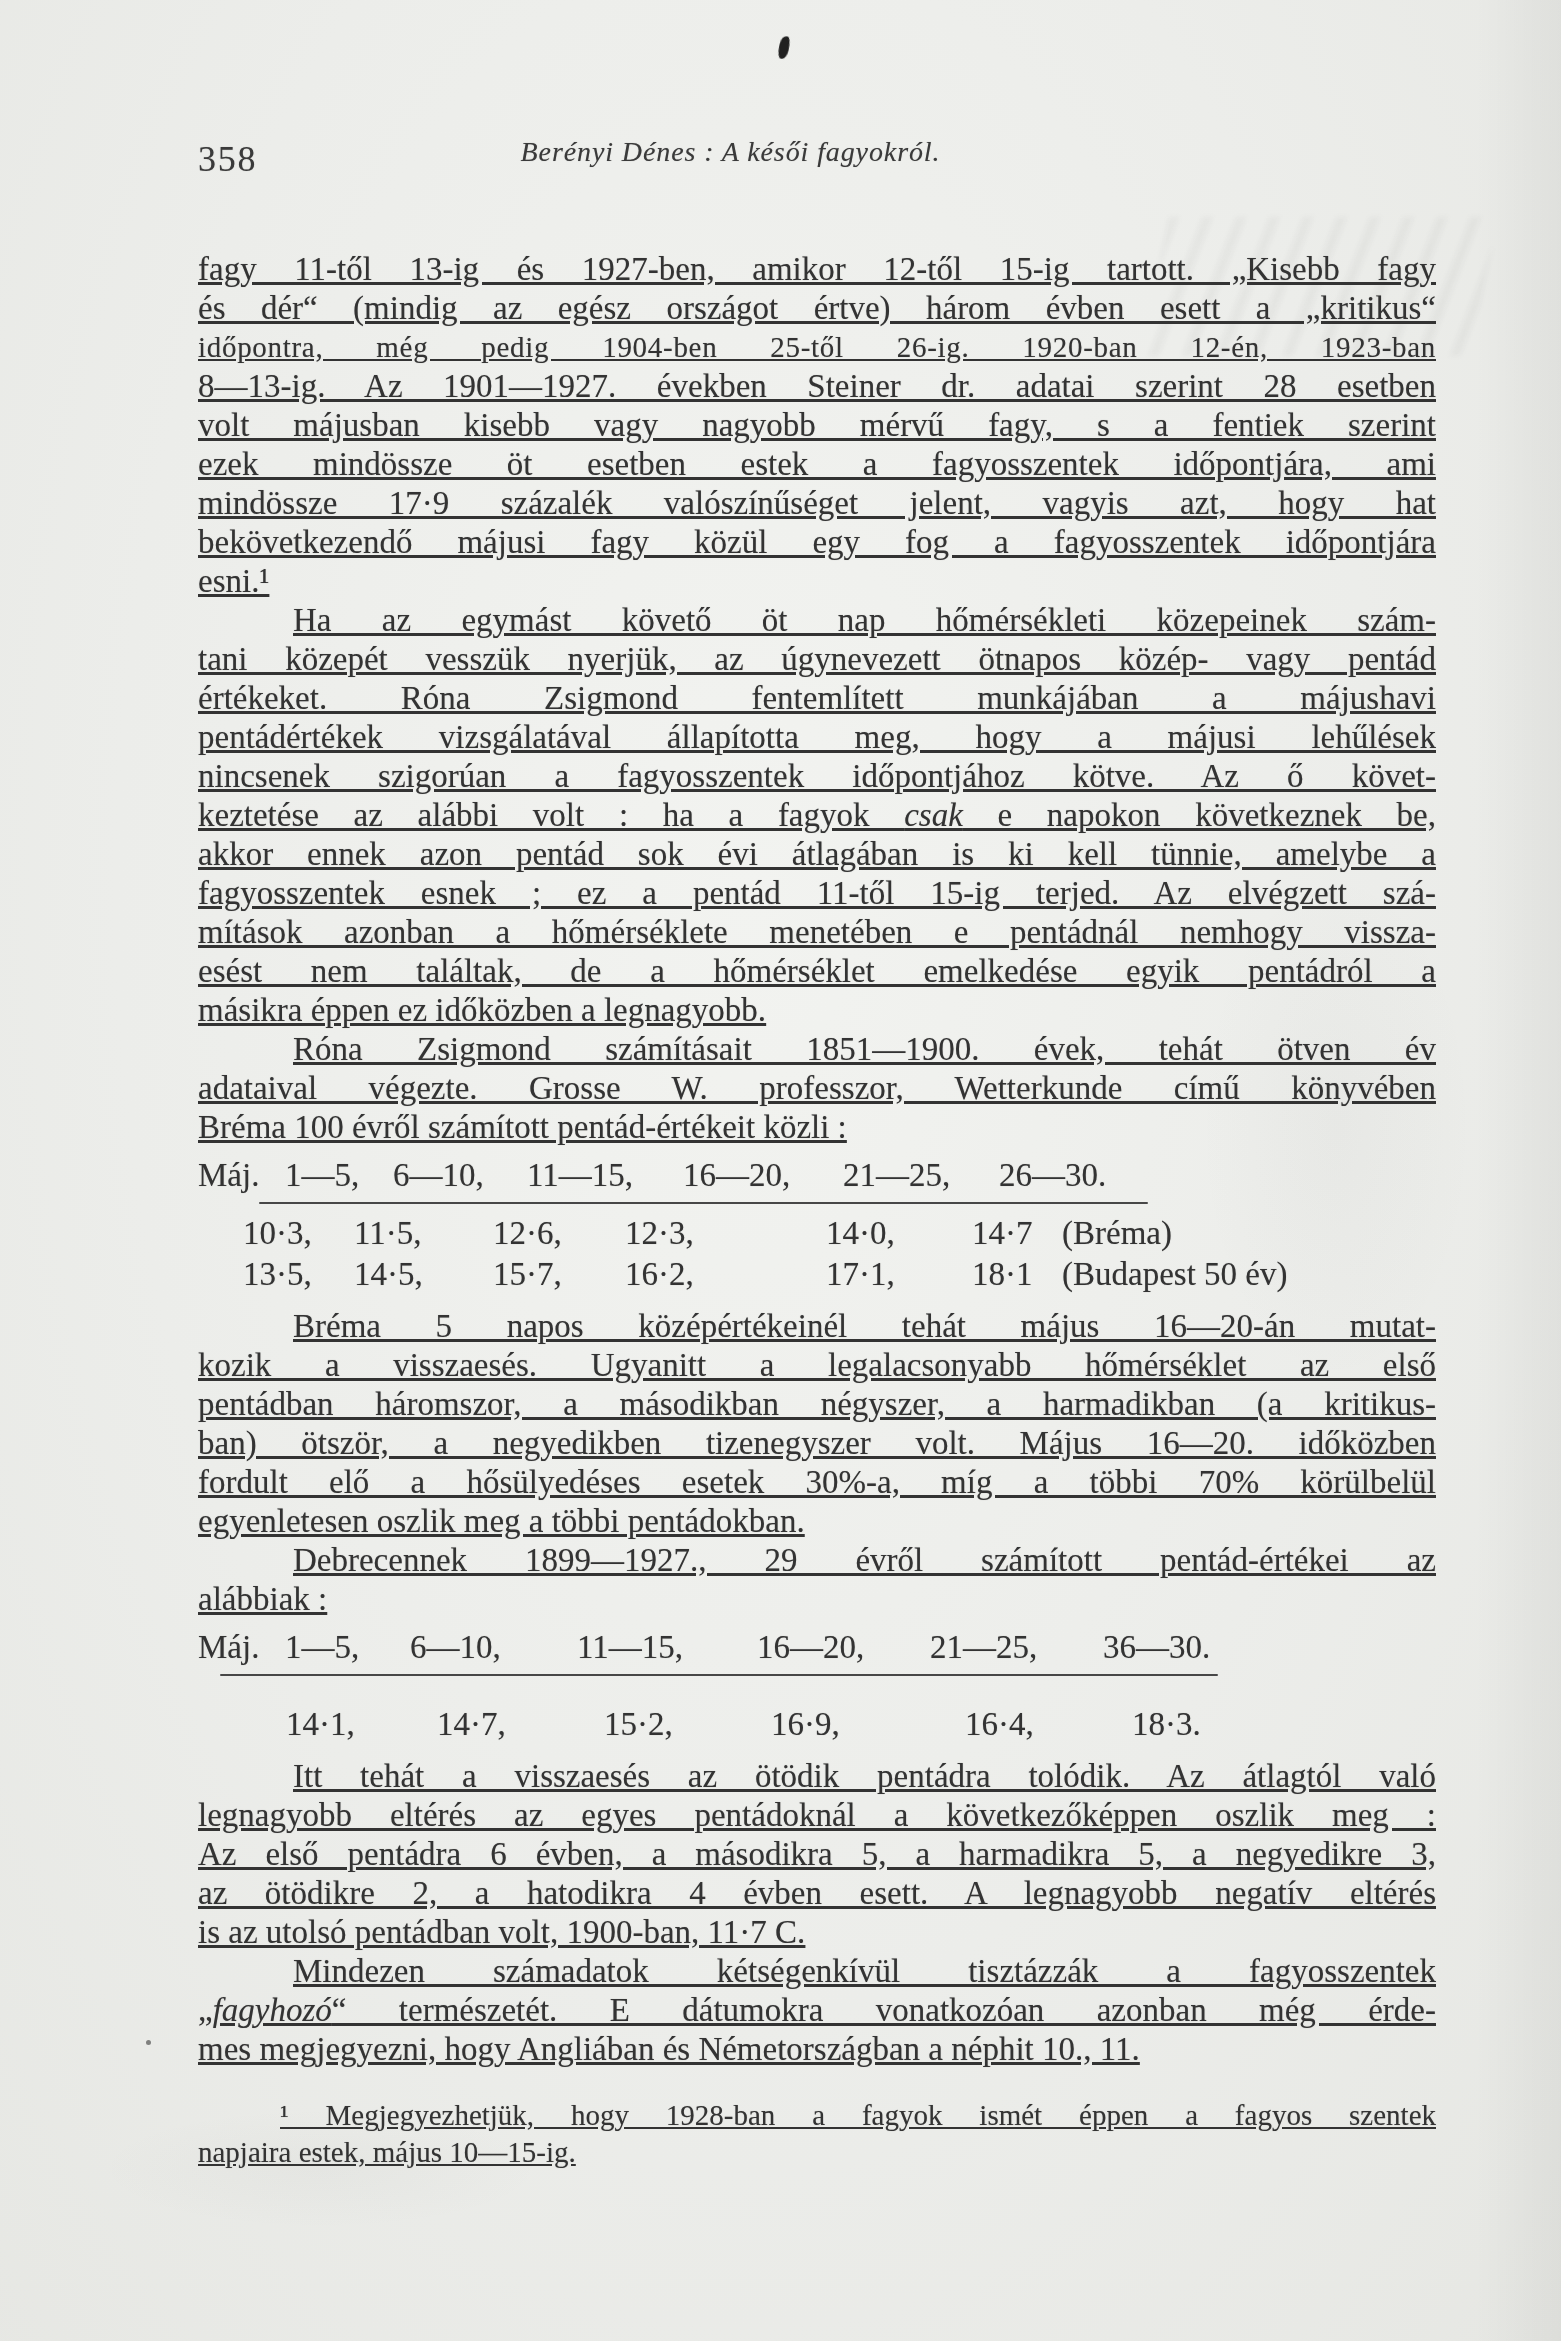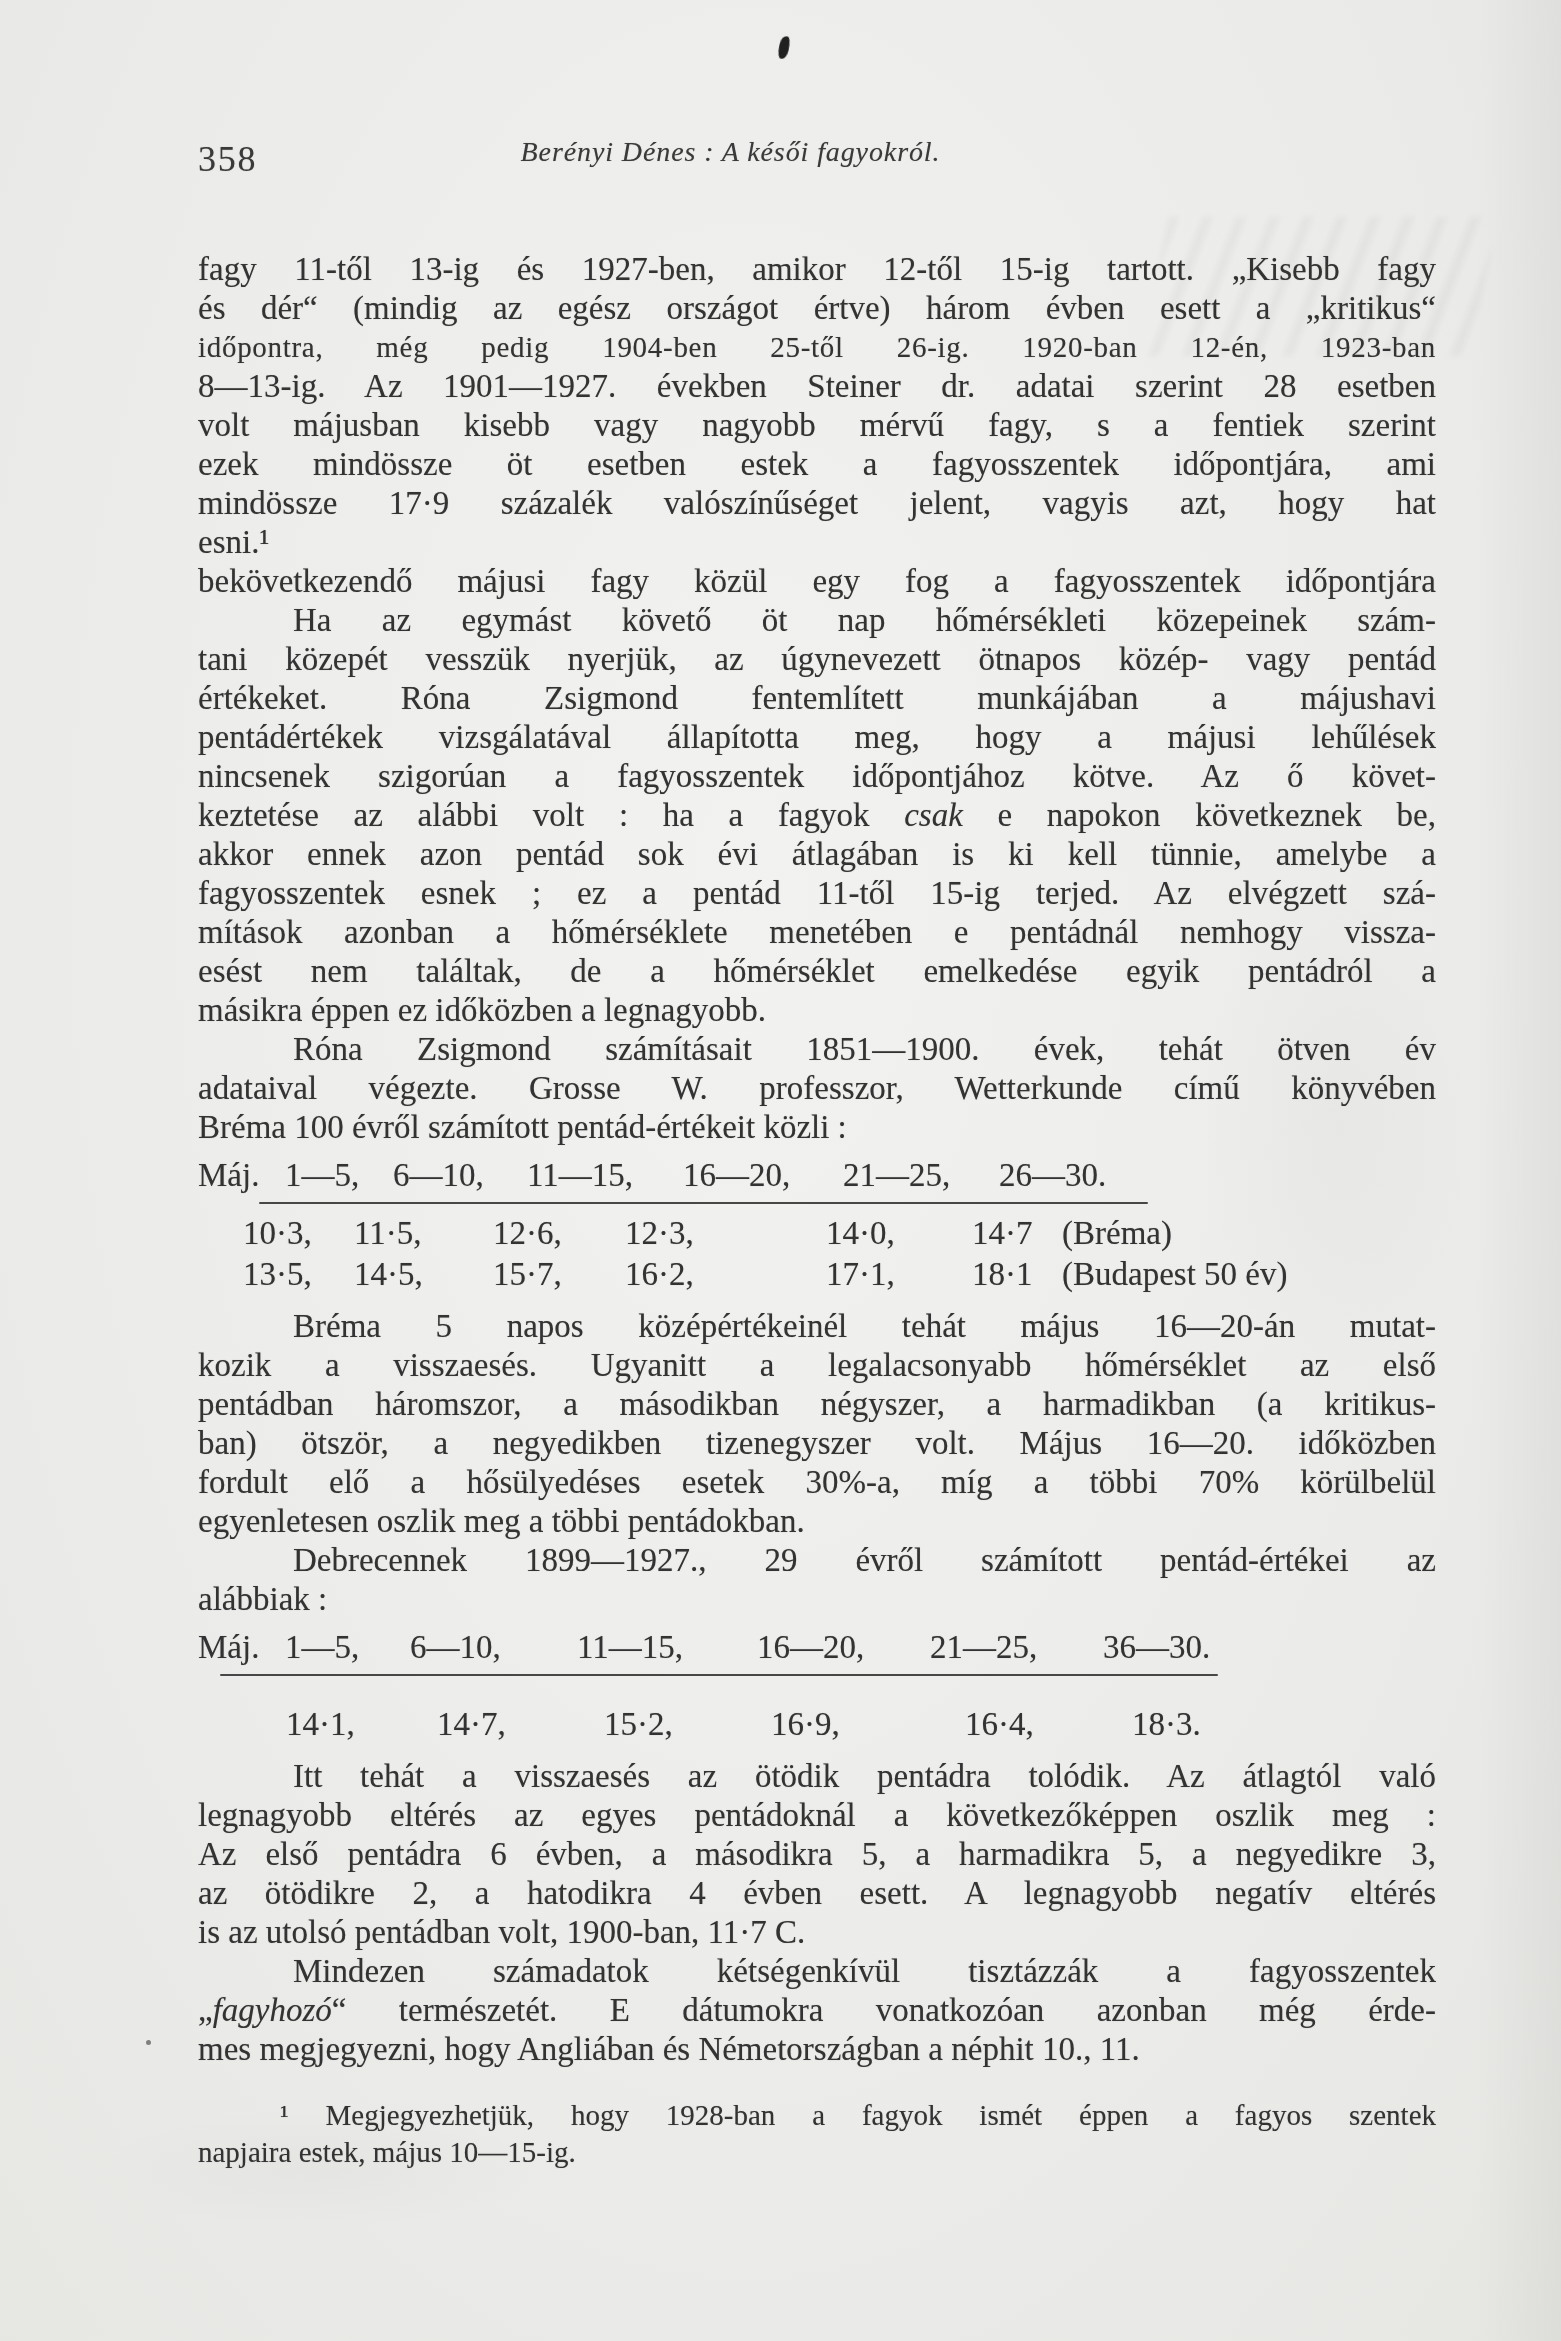--- a/index.html
+++ b/index.html
@@ -10,21 +10,21 @@
   }
   .page{position:absolute;inset:0;}
   .header{position:absolute;top:134px;left:198px;width:1238px;height:49px;color:#3a3a3a;
           text-shadow:0 0 0.9px rgba(60,60,60,.38);}
   .pagenum{position:absolute;left:0;top:3.5px;font-size:36px;letter-spacing:1.7px;}
   .running-title{position:absolute;left:0;right:173px;top:1.7px;text-align:center;
           font-style:italic;font-size:28px;letter-spacing:0.9px;}
   .content{position:absolute;left:198px;top:250px;width:1238px;
           font-size:33px;line-height:39px;color:#333;
           text-shadow:0 0 0.9px rgba(55,55,55,.38);}
-  .line{text-align:justify;text-align-last:justify;}
+  .line{text-align:justify;text-align-last:justify;text-decoration:underline;}
   .pend{text-align-last:auto;}
   .pfirst{text-indent:95px;}
   .small-line{font-size:29px;letter-spacing:0.7px;}
   .ital{font-style:italic;}
 
   .ptable{margin:8.7px 0 12px;}
   .t-head{display:flex;}
   .tlabel{flex:0 0 auto;width:87px;}
   .range{flex:0 0 auto;}
   .t1 .r0{width:108px}.t1 .r1{width:134px}.t1 .r2{width:156px}
@@ -82,22 +82,22 @@
   <div class="content">
 
     <div>
       <div class="line">fagy 11-től 13-ig és 1927-ben, amikor 12-től 15-ig tartott. „Kisebb fagy</div>
       <div class="line">és dér“ (mindig az egész országot értve) három évben esett a „kritikus“</div>
       <div class="line small-line">időpontra, még pedig 1904-ben 25-től 26-ig. 1920-ban 12-én, 1923-ban</div>
       <div class="line">8—13-ig. Az 1901—1927. években Steiner dr. adatai szerint 28 esetben</div>
       <div class="line">volt májusban kisebb vagy nagyobb mérvű fagy, s a fentiek szerint</div>
       <div class="line">ezek mindössze öt esetben estek a fagyosszentek időpontjára, ami</div>
       <div class="line">mindössze 17·9 százalék valószínűséget jelent, vagyis azt, hogy hat</div>
+      <div class="line">bekövetkezendő májusi fagy közül egy fog a fagyosszentek időpontjára</div>
       <div class="line pend">esni.¹</div>
-      <div class="line">bekövetkezendő májusi fagy közül egy fog a fagyosszentek időpontjára</div>
     </div>
 
     <div>
       <div class="line pfirst">Ha az egymást követő öt nap hőmérsékleti közepeinek szám-</div>
       <div class="line">tani közepét vesszük nyerjük, az úgynevezett ötnapos közép- vagy pentád</div>
       <div class="line">értékeket. Róna Zsigmond fentemlített munkájában a májushavi</div>
       <div class="line">pentádértékek vizsgálatával állapította meg, hogy a májusi lehűlések</div>
       <div class="line">nincsenek szigorúan a fagyosszentek időpontjához kötve. Az ő követ-</div>
       <div class="line"><span>keztetése az alábbi volt : ha a fagyok </span><span class="ital">csak</span><span> e napokon következnek be,</span></div>
       <div class="line">akkor ennek azon pentád sok évi átlagában is ki kell tünnie, amelybe a</div>

